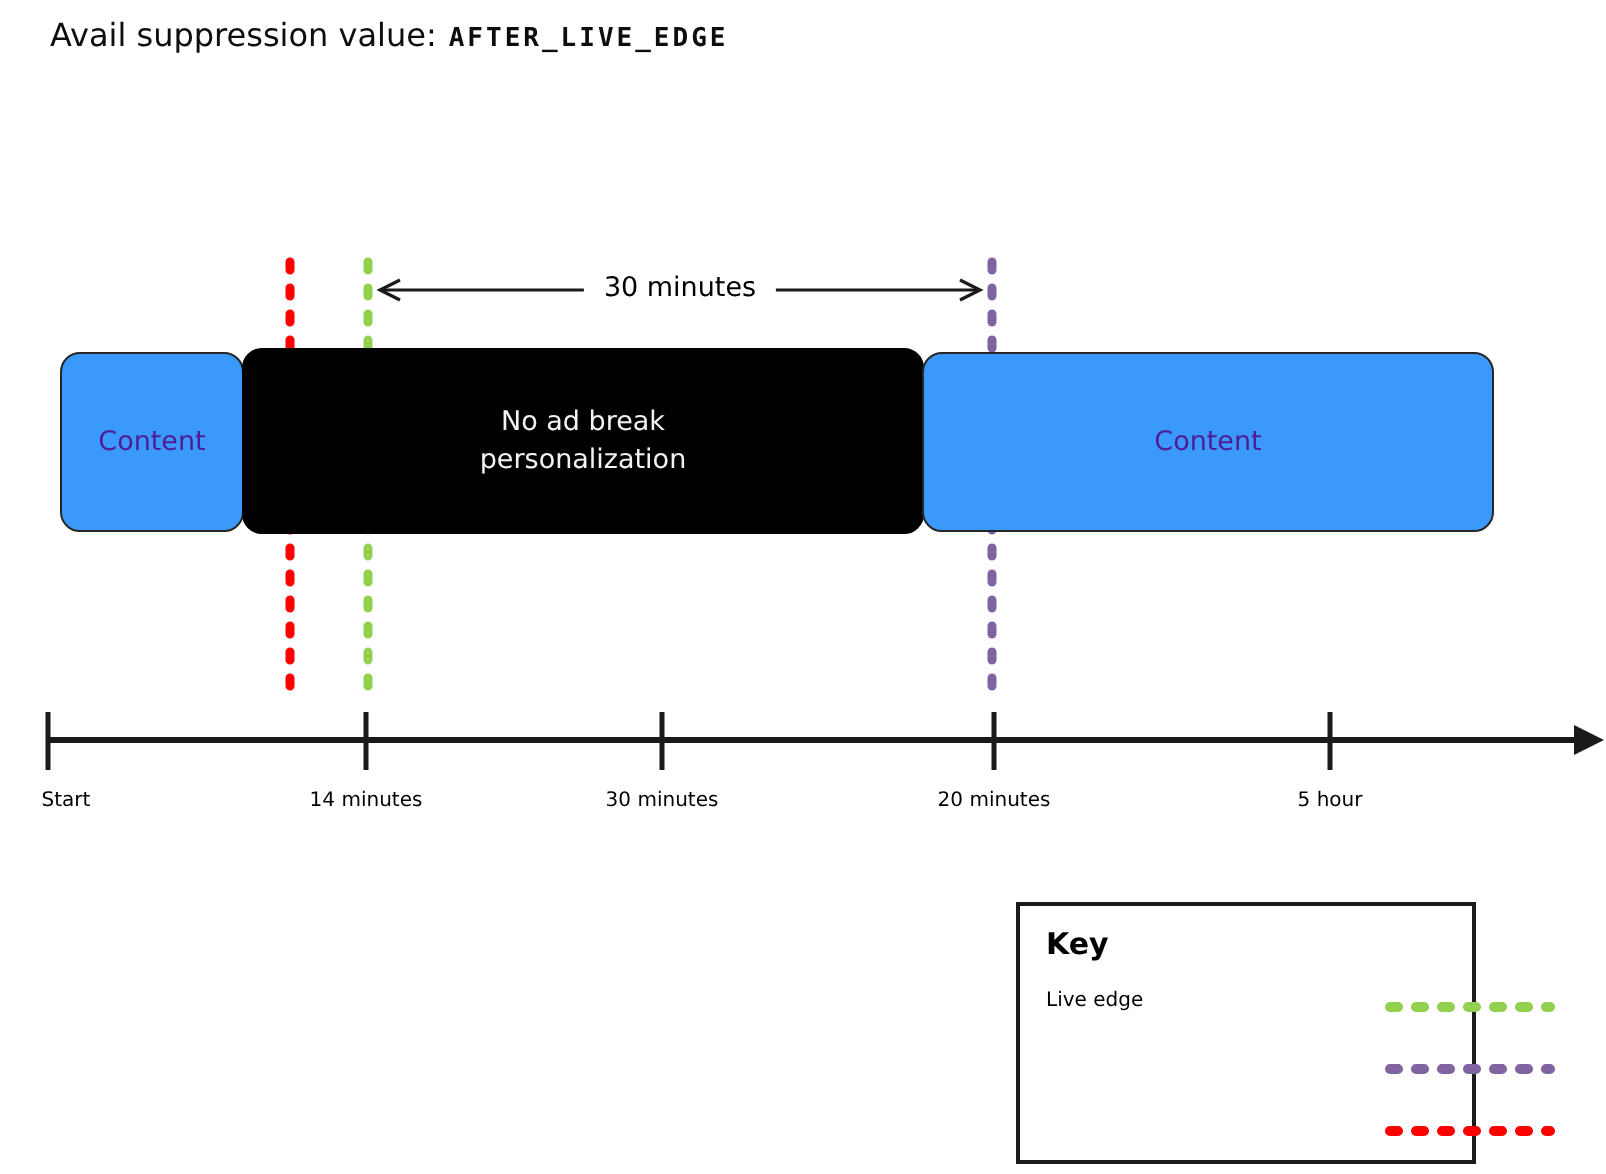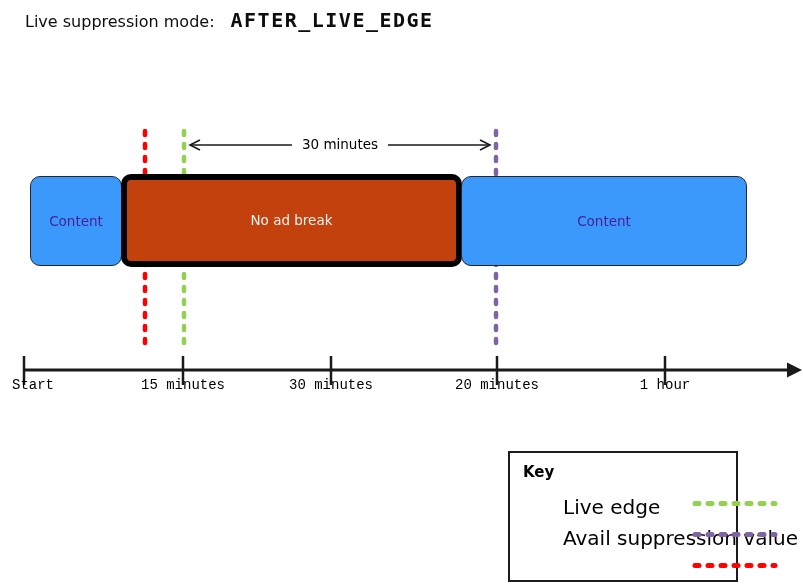--- a/index.html
+++ b/index.html
@@ -7,57 +7,57 @@
   .canvas {
     position:relative; width:803px; height:587px; background:#ffffff;
     font-family:"DejaVu Sans","Liberation Sans",sans-serif; color:#000;
     overflow:hidden;
   }
   .hdr { position:absolute; left:25px; font-size:16px; color:#0d0d0d; white-space:nowrap; }
   .hdr-line1 { top:8px; }
   .hdr-line2 { top:41px; }
   .hdr .mono {
     font-family:"DejaVu Sans Mono","Liberation Mono",monospace;
-    font-weight:bold; font-size:20px; letter-spacing:1.5px; margin-left:16px;
+    font-weight:bold; font-size:13px; letter-spacing:1.5px; margin-left:6px;
   }
   .overlay { position:absolute; left:0; top:0; z-index:1; pointer-events:none; }
   .box {
     position:absolute; z-index:2; display:flex; flex-direction:column;
     align-items:center; justify-content:center; text-align:center;
     border-radius:10px; font-size:13.5px; line-height:19px;
   }
   .box-blue { background:#3B99FC; border:1px solid #262626; color:#4c1d95;align-items:center; }
-  .box-gray { background:#c2410c; border:6px solid #000000; color:#f2f2f2; }
+  .box-gray { background:#000000; border:6px solid #000000; color:#f2f2f2; }
   .box-content-left  { left:30px;  top:176px; width:92px;  height:90px; }
   .box-noad          { left:121px; top:174px; width:341px; height:93px; }
   .box-content-right { left:461px; top:176px; width:286px; height:90px; }
   .arrow-label {
     position:absolute; z-index:3; top:135px; left:340px; transform:translateX(-50%);
     background:#ffffff; padding:0 10px; font-size:13.5px; height:19px; line-height:19px;
     white-space:nowrap;
   }
   .tick-label {
-    position:absolute; top:377px; transform:translateX(-50%);
-    font-size:14px; white-space:nowrap; z-index:2;font-family:Liberation Mono, monospace;
+    position:absolute; top:395px; transform:translateX(-50%);
+    font-size:10px; white-space:nowrap; z-index:2;
   }
   .key {
     position:absolute; left:508px; top:451px; width:230px; height:131px;
     border:2px solid #1c1c1c; background:#ffffff; z-index:2;
   }
   .key-title { position:absolute; left:13px; top:10px; font-size:15px; font-weight:bold; }
-  .key-label { position:absolute; left:13px; font-size:20px; white-space:nowrap;margin-left:40px; }
+  .key-label { position:absolute; left:13px; font-size:10px; white-space:nowrap; }
   .key-swatch { position:absolute; left:180px; }
 </style>
 </head>
 <body>
 
 <div class="canvas">
 
   <div class="hdr hdr-line1">
-    <span>Live suppression mode:</span><span class="mono">AFTER_LIVE_EDGE</span>
+    <span>Avail suppression value:</span><span class="mono">AFTER_LIVE_EDGE</span>
   </div>
 
   <svg class="overlay" width="803" height="587" viewBox="0 0 803 587">
 
     <line x1="145" y1="131" x2="145" y2="343" stroke-width="4.5" stroke-dasharray="4 9" stroke-linecap="round" stroke="#FF0000"></line>
     <line x1="184" y1="131" x2="184" y2="343" stroke-width="4.5" stroke-dasharray="4 9" stroke-linecap="round" stroke="#92D050"></line>
     <line x1="496" y1="131" x2="496" y2="343" stroke-width="4.5" stroke-dasharray="4 9" stroke-linecap="round" stroke="#8064A2"></line>
 
     <g stroke="#1a1a1a" stroke-width="1.6" fill="none">
       <line x1="190" y1="145" x2="490" y2="145"></line>
@@ -74,42 +74,42 @@
       <line x1="665" y1="356" x2="665" y2="385" stroke-width="2.5"></line>
     </g>
     <polygon points="787,362.5 802,370 787,377.5" fill="#1a1a1a" stroke="none"></polygon>
   </svg>
 
   <div class="box box-blue box-content-left">
     <div>Content</div>
   </div>
   <div class="box box-gray box-noad">
     <div>No ad break</div>
+    <div>personalization</div>
   </div>
   <div class="box box-blue box-content-right">
     <div>Content</div>
   </div>
 
   <div class="arrow-label">30 minutes</div>
 
   <div class="tick-label" style="left:33px">Start</div>
-  <div class="tick-label" style="left:183px">15 minutes</div>
+  <div class="tick-label" style="left:183px">14 minutes</div>
   <div class="tick-label" style="left:331px">30 minutes</div>
   <div class="tick-label" style="left:497px">20 minutes</div>
-  <div class="tick-label" style="left:665px">1 hour</div>
+  <div class="tick-label" style="left:665px">5 hour</div>
 
   <div class="key">
     <div class="key-title">Key</div>
 
     <div class="key-label" style="top:42px">Live edge</div>
     <svg class="key-swatch" style="top:46px" width="90" height="9" viewBox="0 0 90 9">
       <line x1="5" y1="4.5" x2="85" y2="4.5" stroke-width="5" stroke-dasharray="4 9" stroke-linecap="round" stroke="#92D050"></line>
     </svg>
 
-    <div class="key-label" style="top:73px">Avail suppression value</div>
     <svg class="key-swatch" style="top:77px" width="90" height="9" viewBox="0 0 90 9">
       <line x1="5" y1="4.5" x2="85" y2="4.5" stroke-width="5" stroke-dasharray="4 9" stroke-linecap="round" stroke="#8064A2"></line>
     </svg>
 
     <svg class="key-swatch" style="top:108px" width="90" height="9" viewBox="0 0 90 9">
       <line x1="5" y1="4.5" x2="85" y2="4.5" stroke-width="5" stroke-dasharray="4 9" stroke-linecap="round" stroke="#FF0000"></line>
     </svg>
   </div>
 
 </div>

